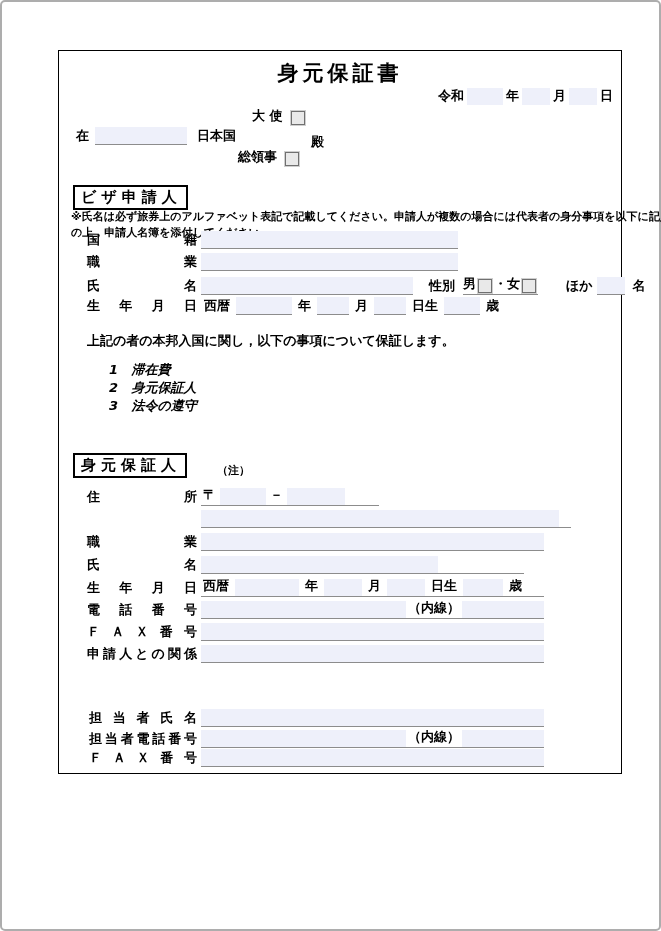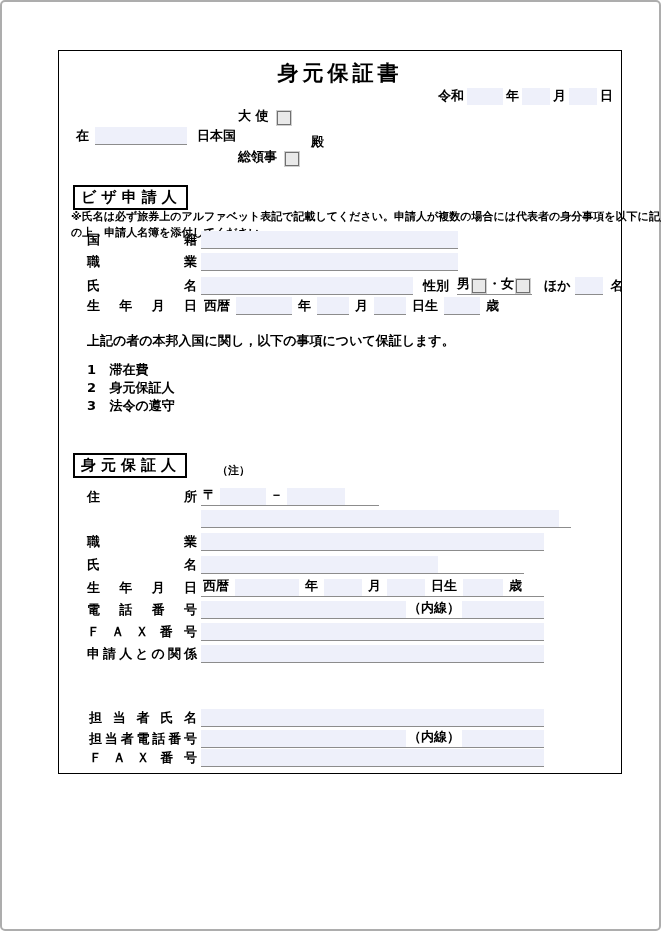--- a/index.html
+++ b/index.html
@@ -38,21 +38,21 @@
   }
   .row{position:absolute;left:28px;display:flex;align-items:flex-end;}
   .row .jlabel{width:110px;margin-right:4px;flex:none;}
   .note{position:absolute;left:12px;font-size:11px;font-weight:bold;line-height:1.45;white-space:nowrap;}
   .section-header{
     position:absolute;left:14px;display:inline-block;border:2px solid #000;
     font-size:15px;font-weight:bold;letter-spacing:5px;padding:1px 4px 2px 6px;line-height:1.2;
     background:#fff;
   }
   .pledge{position:absolute;left:28px;font-size:13px;font-weight:bold;white-space:nowrap;}
-  .list-item{position:absolute;left:28px;font-size:13px;font-weight:bold;white-space:nowrap;}
+  .list-item{position:absolute;left:50px;font-size:13px;font-weight:bold;white-space:nowrap;font-style:italic;}
   .list-item .num{display:inline-block;width:18px;}
   .small-note{font-size:11px;font-weight:bold;letter-spacing:0;}
   .footnote{
     position:absolute;left:46px;top:774px;font-size:12.5px;font-weight:bold;white-space:nowrap;
   }
 </style>
 </head>
 <body>
 
 <div class="page">
@@ -63,21 +63,21 @@
     <div class="date-row">
       <span class="lbl">令和</span>
       <span class="field" style="width:36px"></span>
       <span class="lbl">年</span>
       <span class="field" style="width:28px"></span>
       <span class="lbl">月</span>
       <span class="field" style="width:28px"></span>
       <span class="lbl">日</span>
     </div>
 
-    <div class="row" style="left:179px;top:56px">
+    <div class="row" style="left:193px;top:56px">
       <span class="lbl">大 使</span>
       <span class="checkbox" style="margin-left:8px"></span>
     </div>
     <div class="row" style="left:17px;top:76px">
       <span class="lbl">在</span>
       <span class="field u" style="width:92px;margin-left:6px"></span>
       <span class="lbl" style="margin-left:10px">日本国</span>
     </div>
     <div class="row" style="left:252px;top:82px">
       <span class="lbl">殿</span>
@@ -97,29 +97,29 @@
     </div>
 
     <div class="row" style="top:202px">
       <span class="jlabel">職業</span>
       <span class="field u" style="width:257px"></span>
     </div>
 
     <div class="row" style="top:224px">
       <span class="jlabel">氏名</span>
       <span class="field u" style="width:212px"></span>
-      <span class="lbl" style="margin-left:10px">性別</span>
+      <span class="lbl" style="margin-left:16px">性別</span>
       <span class="u" style="margin-left:8px;display:inline-flex;align-items:flex-end;padding-bottom:1px">
         <span class="lbl">男</span>
         <span class="checkbox"></span>
         <span class="lbl">・</span>
         <span class="lbl">女</span>
         <span class="checkbox"></span>
       </span>
-      <span class="lbl" style="margin-left:12px">ほか</span>
+      <span class="lbl" style="margin-left:28px">ほか</span>
       <span class="field u" style="width:28px;margin-left:4px"></span>
       <span class="lbl" style="margin-left:8px">名</span>
     </div>
 
     <div class="row" style="top:246px">
       <span class="jlabel">生年月日</span>
       <span class="lbl" style="margin-left:3px">西暦</span>
       <span class="field u" style="width:56px;margin-left:6px"></span>
       <span class="lbl" style="margin-left:6px">年</span>
       <span class="field u" style="width:32px;margin-left:6px"></span>

